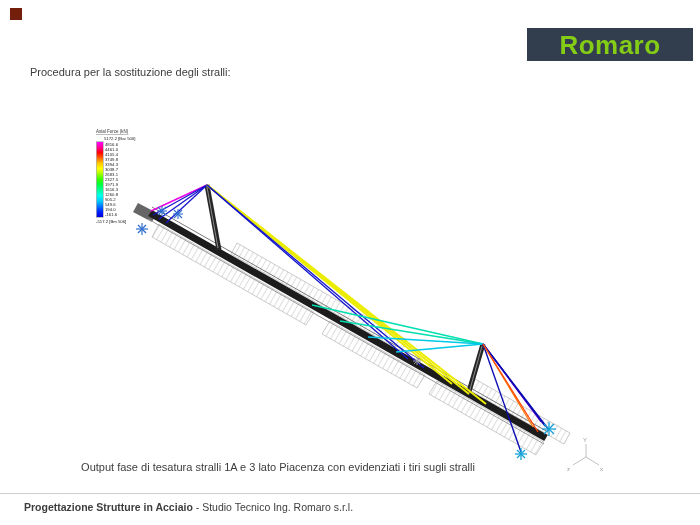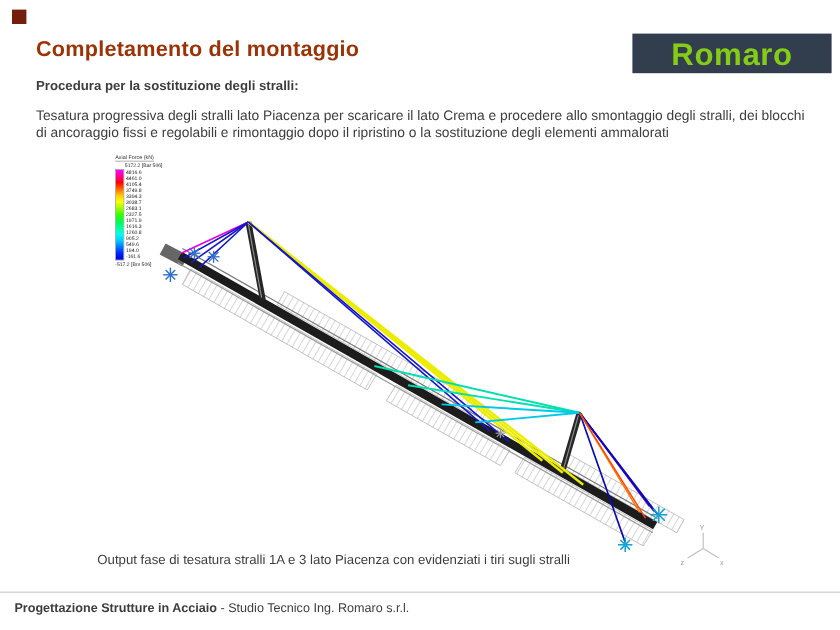--- a/index.html
+++ b/index.html
@@ -8,21 +8,21 @@
 
   .corner-mark{position:absolute;left:10px;top:8px;width:12px;height:12px;background:#731f0c;}
 
   .title{position:absolute;left:30px;top:31px;font-size:18px;font-weight:bold;color:#9c3307;
          letter-spacing:0.2px;white-space:nowrap;}
 
   .logo{position:absolute;left:527px;top:28px;width:166px;height:33px;background:#323d4e;
         display:flex;align-items:center;justify-content:center;}
   .logo-text{color:#84cc16;font-size:26px;font-weight:bold;letter-spacing:0.5px;line-height:1;}
 
-  .subtitle{position:absolute;left:30px;top:66px;font-size:11px;font-weight:bold;color:#3d3d3d;}
+  .subtitle{position:absolute;left:30px;top:66px;font-size:11px;font-weight:normal;color:#3d3d3d;}
 
   .bodytext{position:absolute;left:30px;top:91px;width:645px;font-size:11.5px;line-height:13.5px;
             color:#3d3d3d;}
 
   .diagram{position:absolute;left:0;top:0;width:700px;height:525px;}
   svg{position:absolute;left:0;top:0;}
 
   
   .legend{position:absolute;left:96px;top:126px;transform:scale(0.5);transform-origin:top left;
           color:#222;}
@@ -32,39 +32,37 @@
   .leg-body{display:flex;gap:3px;margin-top:1px;}
   .leg-bar{width:13px;height:150px;border:1px solid #888;}
   .leg-col{display:flex;flex-direction:column;}
   .leg-val{font-size:8.5px;height:10px;line-height:10px;white-space:nowrap;}
   .leg-min{font-size:8.5px;margin-top:2px;white-space:nowrap;}
 
   .caption{position:absolute;left:0;top:461px;width:556px;text-align:center;font-size:11px;
            color:#3d3d3d;}
 
   .divider{position:absolute;left:0;top:493px;width:700px;height:1px;background:#cfcfcf;}
-  .footer{position:absolute;left:12px;top:501px;font-size:10.5px;color:#3d3d3d;white-space:nowrap;}
+  .footer{position:absolute;left:24px;top:501px;font-size:10.5px;color:#3d3d3d;white-space:nowrap;}
   .footer b{font-weight:bold;}
 </style>
 </head>
 <body>
 
 <div class="page">
 
   <div class="corner-mark"></div>
 
-  <div class="title">Completamento del montaggio</div>
 
   <div class="logo">
     <span class="logo-text">Romaro</span>
   </div>
 
   <div class="subtitle">Procedura per la sostituzione degli stralli:</div>
 
-  <div class="bodytext">Tesatura progressiva degli stralli lato Piacenza per scaricare il lato Crema e procedere allo smontaggio degli stralli, dei blocchi di ancoraggio fissi e regolabili e rimontaggio dopo il ripristino o la sostituzione degli elementi ammalorati</div>
 
   <div class="diagram">
     <svg width="700" height="525" viewBox="0 0 700 525">
       <defs>
         <pattern id="hatch" width="5" height="5" patternUnits="userSpaceOnUse" patternTransform="rotate(30)">
           <line x1="0" y1="0" x2="0" y2="5" stroke="#b3b3b3" stroke-width="0.9"></line>
         </pattern>
       </defs>
 
       <g stroke="#aaaaaa" stroke-width="0.6" fill="url(#hatch)">

